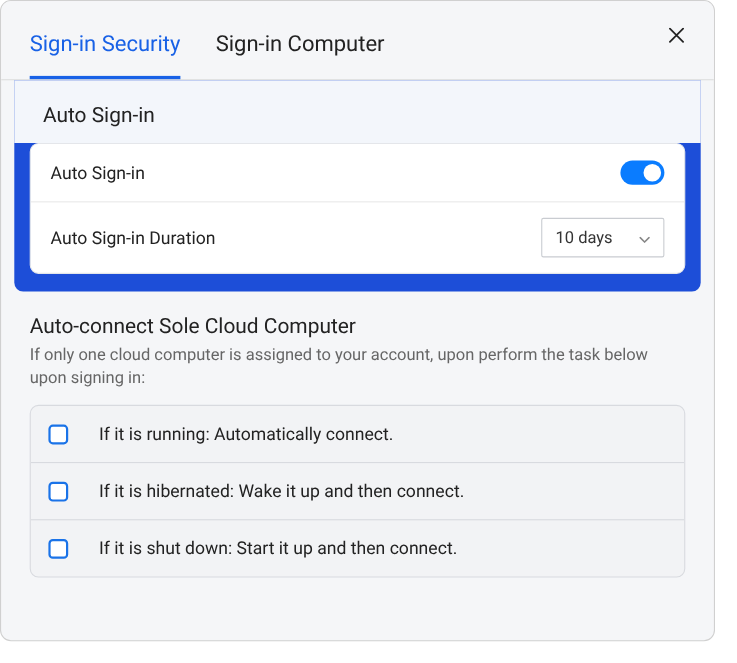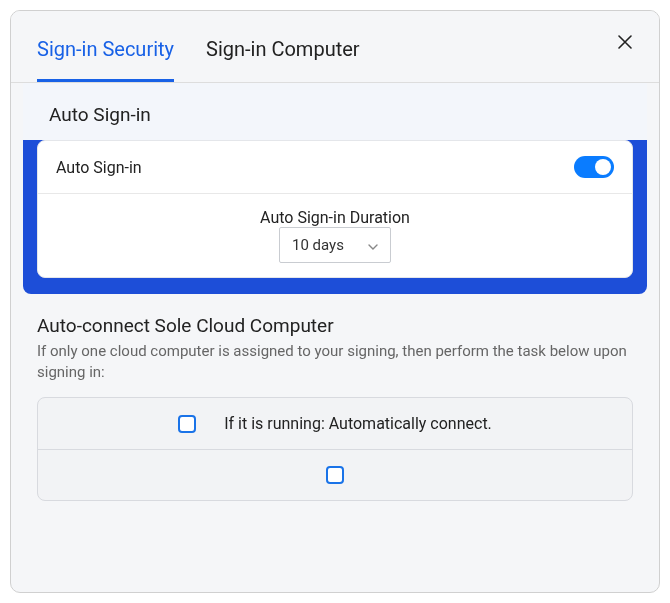--- a/index.html
+++ b/index.html
@@ -4,21 +4,20 @@
 <style>
   * { box-sizing: border-box; margin: 0; padding: 0; }
   body {
     font-family: -apple-system, BlinkMacSystemFont, "Segoe UI", Roboto, sans-serif;
     background: #fff;
     width: 670px;
     height: 603px;
   }
   .modal {
     position: relative;
-    margin: 10px;
     width: 650px;
     height: 583px;
     border: 1px solid #d0d0d0;
     border-radius: 10px;
     background: #f5f6f8;
     overflow: hidden;
   }
   .close-btn {
     position: absolute;
     top: 22px;
@@ -72,21 +71,20 @@
   }
   .setting-row {
     display: flex;
     align-items: center;
     justify-content: space-between;
     padding: 14px 18px;
     min-height: 52px;
   }
   .setting-row + .setting-row {
     border-top: 1px solid #e8e8e8;
-    flex-direction: column;
   }
   .setting-label {
     font-size: 16px;
     color: #222;
   }
   .toggle {
     width: 40px;
     height: 22px;
     background: #0a7cff;
     border-radius: 11px;
@@ -139,21 +137,20 @@
     border: 1px solid #d8dadf;
     border-radius: 8px;
     background: #f2f3f5;
     overflow: hidden;
   }
   .check-row {
     display: flex;
     align-items: center;
     padding: 16px 16px;
     gap: 28px;
-    justify-content: center;
   }
   .check-row + .check-row {
     border-top: 1px solid #d8dadf;
   }
   .checkbox {
     width: 18px;
     height: 18px;
     border: 2px solid #1a73e8;
     border-radius: 4px;
     background: #fff;
@@ -199,25 +196,30 @@
                 <path d="M1 1 L5 5 L9 1" stroke="#888" stroke-width="1.4" fill="none" stroke-linecap="round"></path>
               </svg>
           </span>
         </div>
       </div>
     </div>
   </div>
 
   <div class="lower-section">
     <div class="lower-title">Auto-connect Sole Cloud Computer</div>
-    <div class="lower-desc">If only one cloud computer is assigned to your signing, then perform the task below upon signing in:</div>
+    <div class="lower-desc">If only one cloud computer is assigned to your account, upon perform the task below upon signing in:</div>
     <div class="check-group">
       <div class="check-row">
         <div class="checkbox"></div>
         <div class="check-label">If it is running: Automatically connect.</div>
       </div>
       <div class="check-row">
         <div class="checkbox"></div>
+        <div class="check-label">If it is hibernated: Wake it up and then connect.</div>
+      </div>
+      <div class="check-row">
+        <div class="checkbox"></div>
+        <div class="check-label">If it is shut down: Start it up and then connect.</div>
       </div>
     </div>
   </div>
 
 </div>
 
 </body></html>

